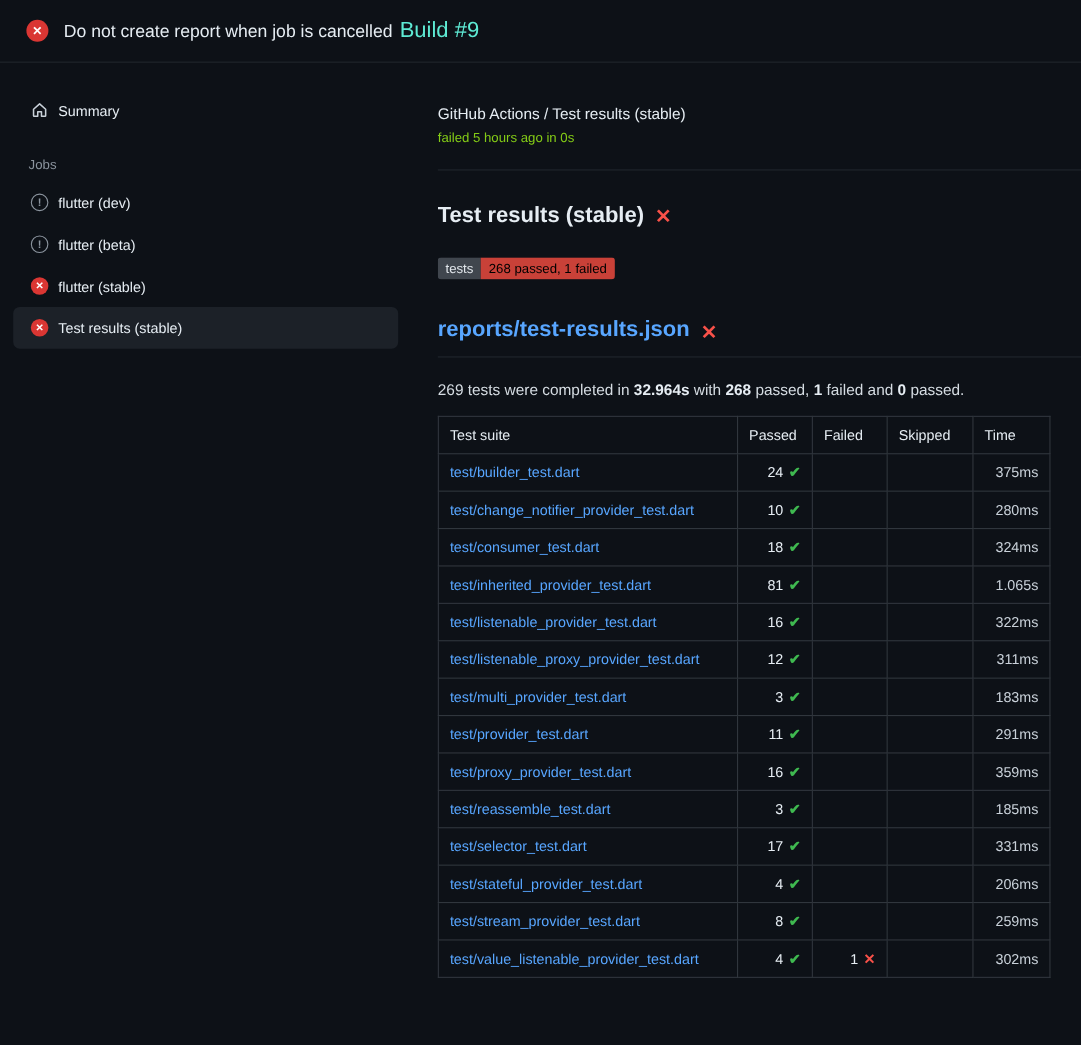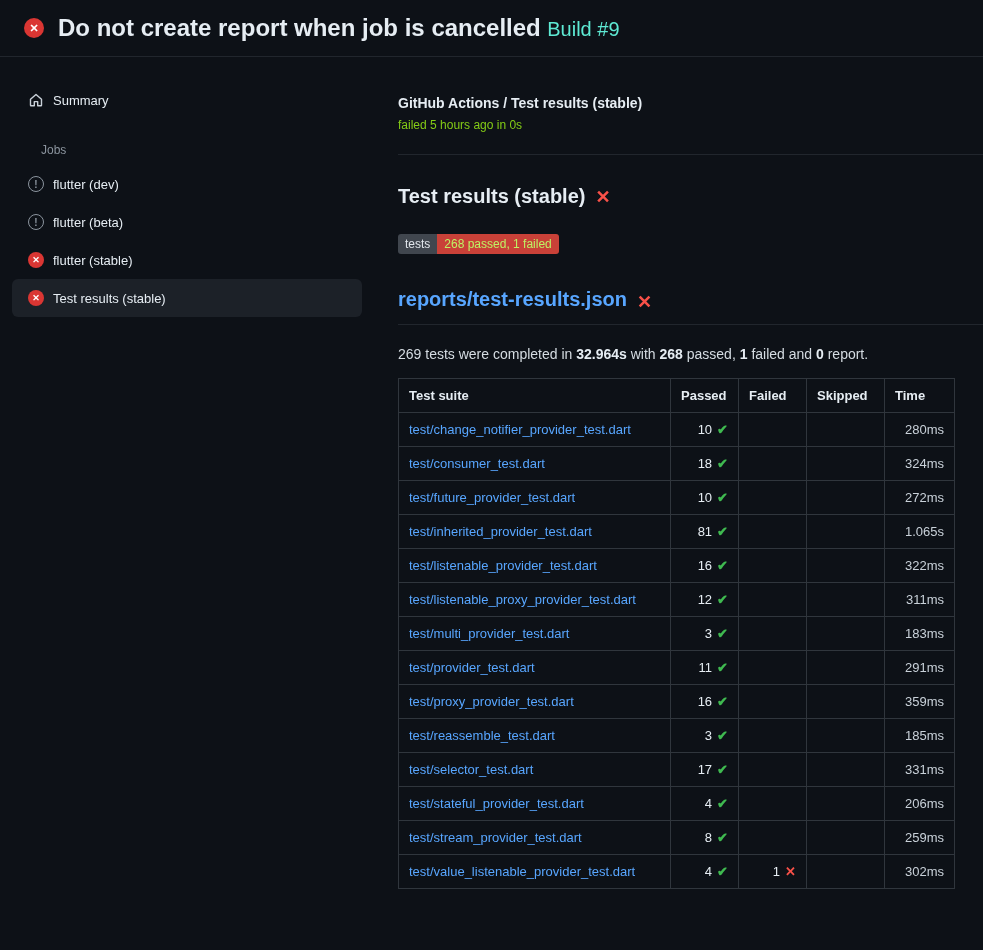--- a/index.html
+++ b/index.html
@@ -17,77 +17,77 @@
     border-bottom:1px solid #21262d;
   }
   .status-circle {
     display:inline-flex; align-items:center; justify-content:center;
     border-radius:50%;
     background:var(--circle-red,#da3633);
     color:#fff; font-weight:bold; flex-shrink:0;
   }
   .status-circle.lg { width:20px; height:20px; font-size:11px; }
   .status-circle.sm { width:16px; height:16px; font-size:9px; }
-  .page-title { font-size:24px; font-weight:700; color:#e6edf3; }
+  .page-title { font-size:16px; font-weight:400; color:#e6edf3; }
   .build-number { font-size:20px; font-weight:400; color:#5eead4; margin-left:2px; }
 
   
   .layout { display:flex; height:893px; }
   .sidebar { width:374px; flex-shrink:0; padding:24px 12px 0 12px; }
   .main { flex:1; padding:38px 31px 0 24px; min-width:0; }
 
   
   .sidebar-item {
     display:flex; align-items:center; gap:9px;
     padding:0 16px; height:38px; border-radius:6px;
     font-size:13px; color:#e6edf3; cursor:pointer;
   }
   .sidebar-item.selected { background:#1c2128; }
-  .jobs-label { font-size:12px; color:#8b949e; margin:24px 0 8px 29px; }
+  .jobs-label { font-size:12px; color:#8b949e; margin:24px 0 8px 14px; }
   .neutral-circle {
     display:inline-flex; align-items:center; justify-content:center;
     width:16px; height:16px; border-radius:50%;
     border:1.5px solid #8b949e; color:#8b949e;
     font-size:10px; font-weight:bold; flex-shrink:0;
   }
   .home-icon svg { display:block; }
 
   
-  .breadcrumb { font-size:14px; font-weight:700; color:#e6edf3; }
+  .breadcrumb { font-size:14px; font-weight:400; color:#e6edf3; }
   .status-line { font-size:12px; color:#84cc16; margin-top:7px; }
   .divider { border-bottom:1px solid #21262d; margin-top:22px; }
 
   .section-title-row { display:flex; align-items:center; gap:10px; margin-top:30px; }
   .section-title { font-size:20px; font-weight:700; }
   .x-mark { color:var(--fail-red,#f85149); font-size:18px; font-weight:900; line-height:1; }
 
   .tests-badge { display:inline-flex; margin-top:26px; font-size:12px; border-radius:3px; overflow:hidden;text-align:center; }
   .badge-label { background:#40464e; color:#e2e7ec; padding:3px 7px; }
-  .badge-value { background:var(--badge-red,#c94138); color:#bef264; padding:3px 7px; }
+  .badge-value { background:var(--badge-red,#c94138); color:#000000; padding:3px 7px; }
 
   .report-title-row { display:flex; align-items:flex-end; gap:10px; margin-top:34px; }
   .report-link { font-size:20px; font-weight:700; color:var(--link,#58a6ff); text-decoration:none; }
   .report-divider { border-bottom:1px solid #21262d; margin-top:13px; margin-right:-31px; }
   .first-divider { margin-right:-31px; }
 
   .summary-text { font-size:14px; color:#d5dce2; margin-top:21px; }
   .summary-text b { color:#e6edf3; }
 
   
   table.results {
     border-collapse:collapse; margin-top:16px;
     font-size:13px; table-layout:fixed; width:556px;
   }
   table.results th, table.results td {
     border:1px solid #30363d;
     padding:8px 10px;
     height:34px;
     overflow:hidden; white-space:nowrap;
   }
-  table.results th { text-align:left; font-weight:700; color:#e6edf3; }
+  table.results th { text-align:left; font-weight:400; color:#e6edf3; }
   th.num, td.num-cell { text-align:right; }
   .suite-link { color:var(--link,#58a6ff); text-decoration:none; font-size:13px; }
   .count { color:#e6edf3; }
   .check { color:var(--pass-green,#3fb950); font-weight:bold; margin-left:5px; }
   .cross { color:var(--fail-red,#f85149); font-weight:bold; margin-left:5px; }
   .check:empty,.cross:empty { display:none; }
   .time-cell { color:#c9d1d9; }
 </style>
 </head>
 <body>
@@ -160,65 +160,65 @@
       <span class="badge-label">tests</span>
       <span class="badge-value">268 passed, 1 failed</span>
     </div>
 
     <div class="report-title-row">
       <a class="report-link" href="#">reports/test-results.json</a>
       <span class="x-mark">✕</span>
     </div>
     <div class="divider report-divider"></div>
 
-    <p class="summary-text"><span>269 tests were completed in </span><b>32.964s</b><span> with </span><b>268</b><span> passed, </span><b>1</b><span> failed and </span><b>0</b><span> report.</span></p>
+    <p class="summary-text"><span>269 tests were completed in </span><b>32.964s</b><span> with </span><b>268</b><span> passed, </span><b>1</b><span> failed and </span><b>0</b><span> passed.</span></p>
 
     <table class="results">
       <colgroup>
         <col style="width:272px">
           <col style="width:68px">
           <col style="width:68px">
           <col style="width:78px">
           <col style="width:70px">
       </colgroup>
       <thead>
         <tr>
           <th>Test suite</th>
           <th class="num">Passed</th>
           <th class="num">Failed</th>
           <th class="num">Skipped</th>
           <th class="num">Time</th>
         </tr>
       </thead>
       <tbody>
+  <tr class="test-row">
+    <td class="suite-cell"><a class="suite-link" href="#">test/builder_test.dart</a></td>
+    <td class="num-cell"><span class="count">24</span><span class="check">✔</span></td>
+    <td class="num-cell"><span class="count"></span></td>
+    <td class="num-cell"></td>
+    <td class="num-cell time-cell">375ms</td>
+  </tr>
 
   <tr class="test-row">
     <td class="suite-cell"><a class="suite-link" href="#">test/change_notifier_provider_test.dart</a></td>
     <td class="num-cell"><span class="count">10</span><span class="check">✔</span></td>
     <td class="num-cell"><span class="count"></span></td>
     <td class="num-cell"></td>
     <td class="num-cell time-cell">280ms</td>
   </tr>
 
   <tr class="test-row">
     <td class="suite-cell"><a class="suite-link" href="#">test/consumer_test.dart</a></td>
     <td class="num-cell"><span class="count">18</span><span class="check">✔</span></td>
     <td class="num-cell"><span class="count"></span></td>
     <td class="num-cell"></td>
     <td class="num-cell time-cell">324ms</td>
   </tr>
 
 
-  <tr class="test-row">
-    <td class="suite-cell"><a class="suite-link" href="#">test/future_provider_test.dart</a></td>
-    <td class="num-cell"><span class="count">10</span><span class="check">✔</span></td>
-    <td class="num-cell"><span class="count"></span></td>
-    <td class="num-cell"></td>
-    <td class="num-cell time-cell">272ms</td>
-  </tr>
 
   <tr class="test-row">
     <td class="suite-cell"><a class="suite-link" href="#">test/inherited_provider_test.dart</a></td>
     <td class="num-cell"><span class="count">81</span><span class="check">✔</span></td>
     <td class="num-cell"><span class="count"></span></td>
     <td class="num-cell"></td>
     <td class="num-cell time-cell">1.065s</td>
   </tr>
 
   <tr class="test-row">

